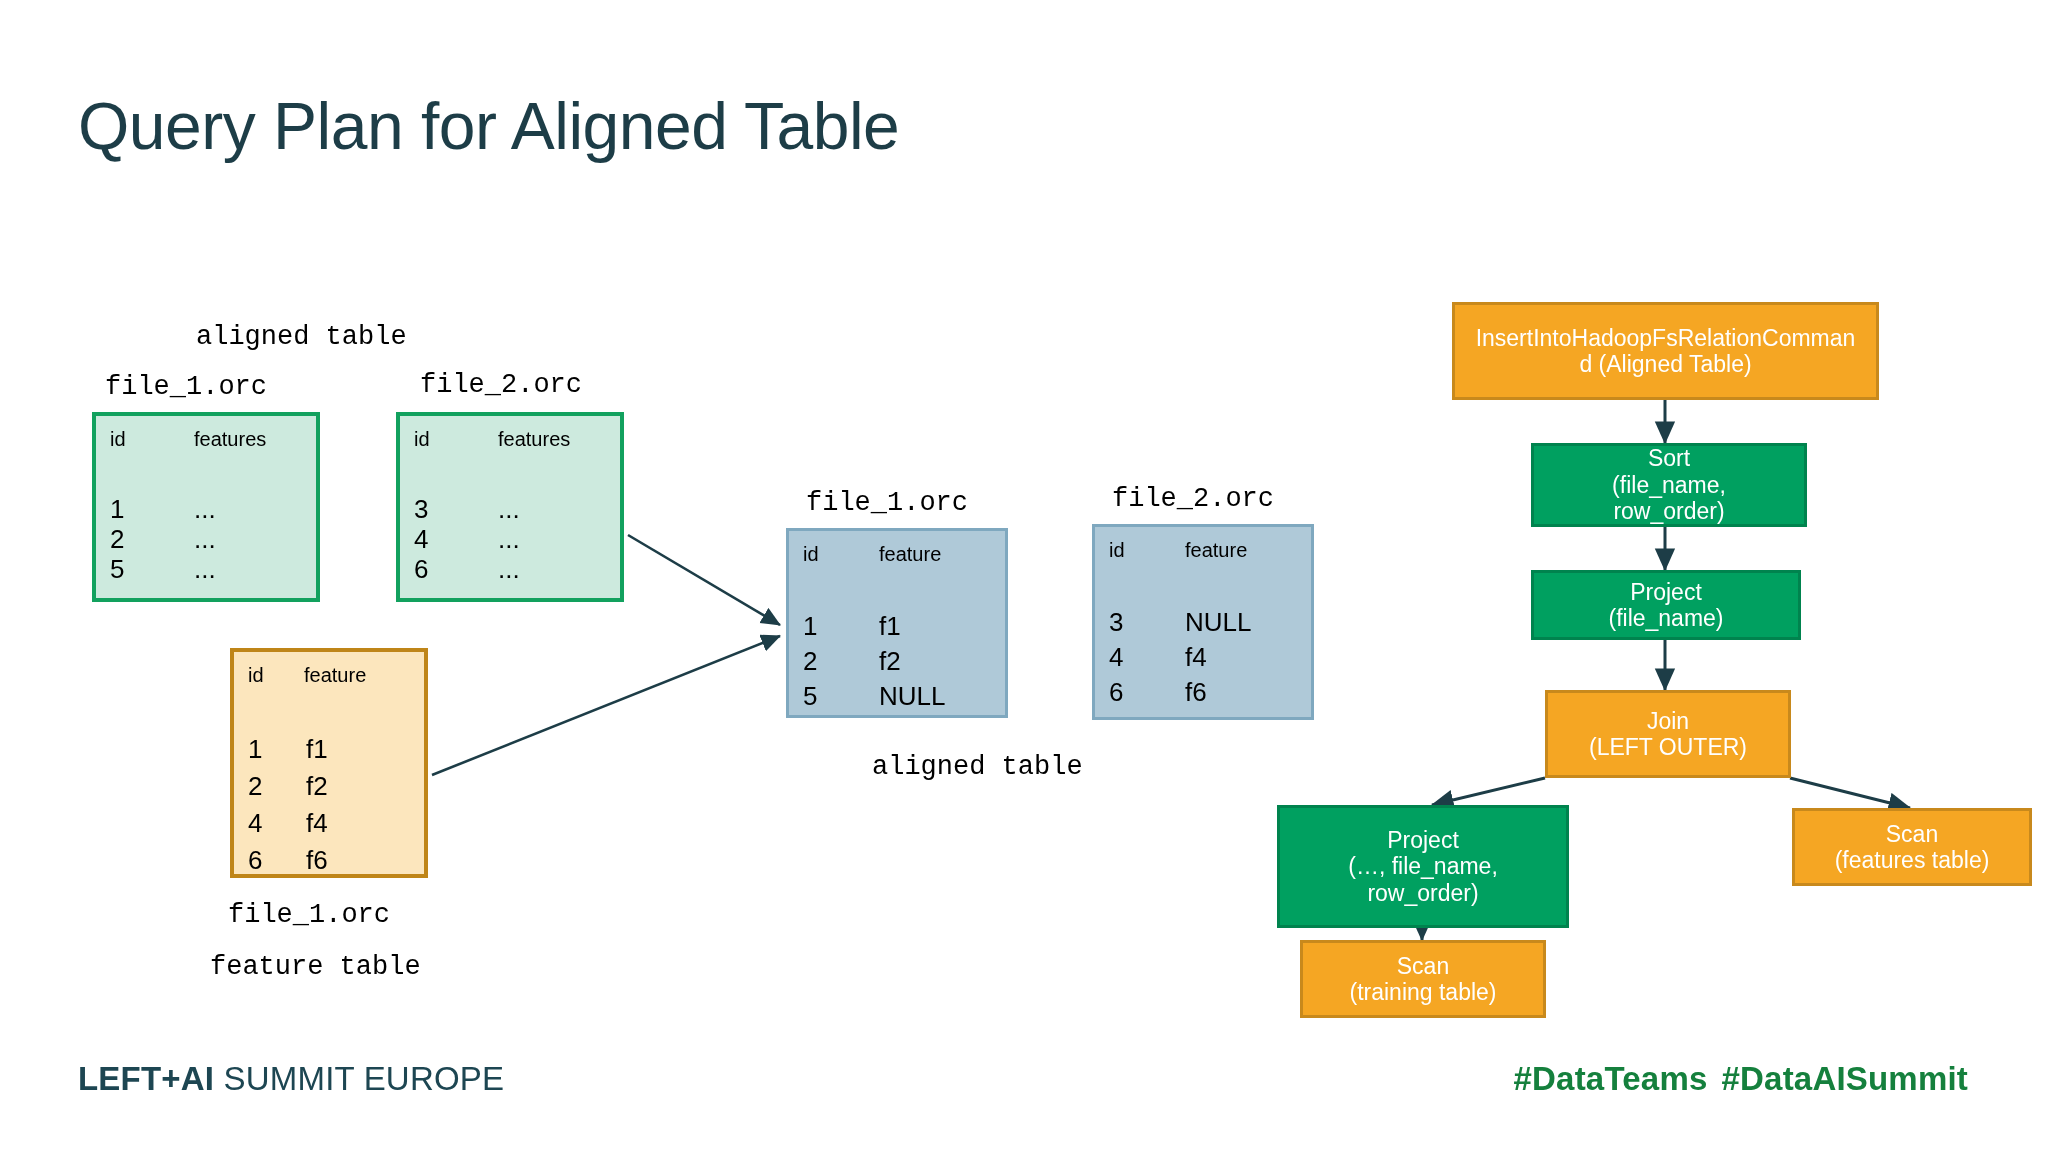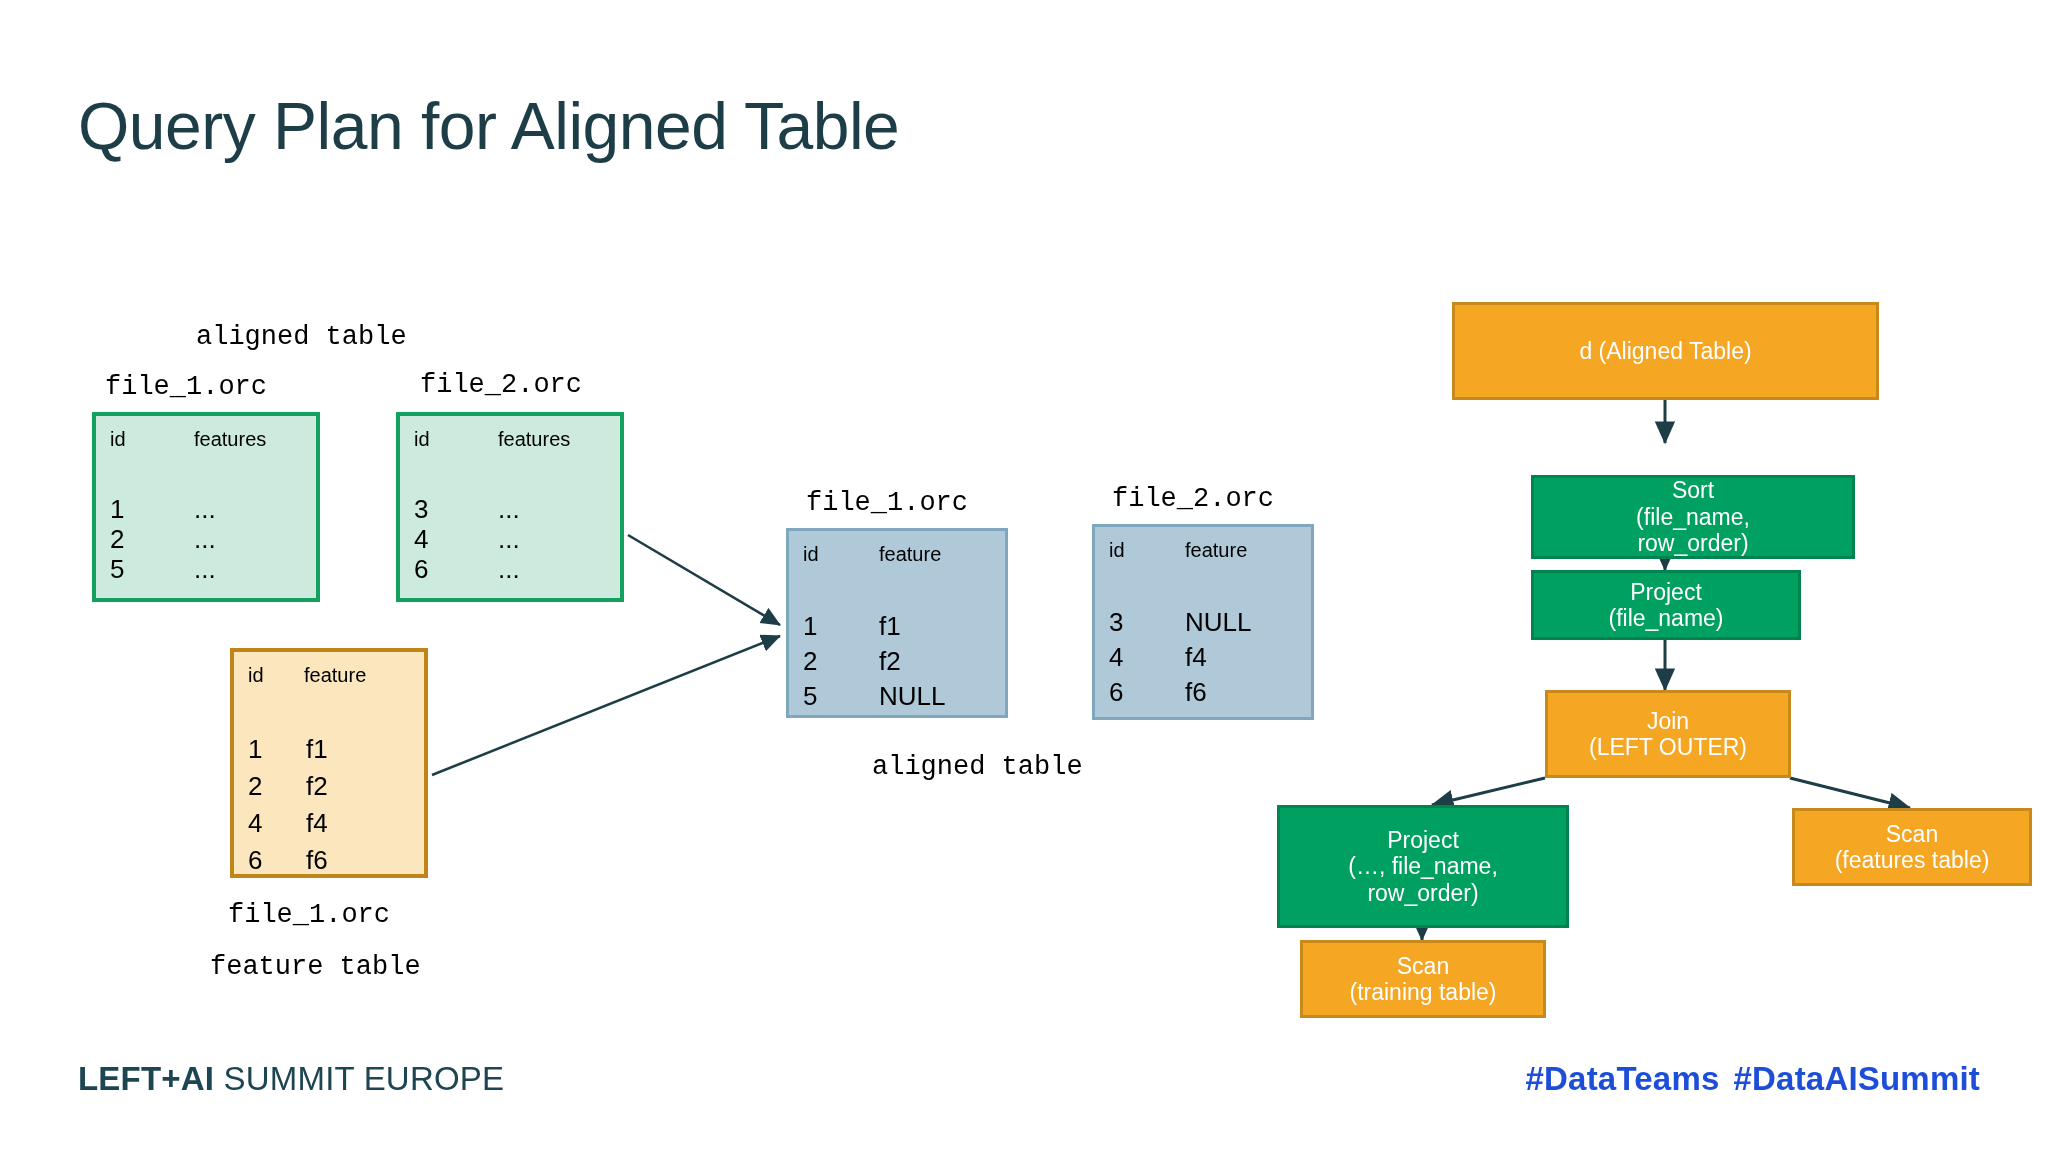--- a/index.html
+++ b/index.html
@@ -128,25 +128,25 @@
     left: 78px;
     top: 1060px;
     font-size: 33px;
     color: #1d4652;
     white-space: nowrap;
     letter-spacing: 0.2px;
   }
   .footer-left .b { font-weight: bold; }
   .footer-right {
     position: absolute;
-    right: 68px;
+    right: 80px;
     top: 1060px;
     font-size: 33px;
     font-weight: bold;
-    color: #1d4ed8;
+    color: #15803d;
     white-space: nowrap;
     letter-spacing: 0.2px;
     text-align: right;
   }
   .footer-right .gap { display: inline-block; width: 14px; }
 </style>
 </head>
 <body>
 
 <div class="slide-title">Query Plan for Aligned Table</div>
@@ -277,24 +277,25 @@
     </div>
     <div class="drow" style="height:35px;">
       <span class="cell-id">6</span>
       <span class="cell-val" style="left:90px;">f6</span>
     </div>
   </div>
 </div>
 <div class="mono-label" style="left:872px; top:752px;">aligned table</div>
 
 <div class="planbox orange" style="left:1452px; top:302px; width:427px; height:98px;">
+  <span class="ln">InsertIntoHadoopFsRelationComman</span>
   <span class="ln">d (Aligned Table)</span>
 </div>
 
-<div class="planbox green" style="left:1531px; top:443px; width:324px; height:84px;margin-top:32px;">
+<div class="planbox green" style="left:1531px; top:443px; width:276px; height:84px;">
   <span class="ln">Sort</span>
   <span class="ln">(file_name,</span>
   <span class="ln">row_order)</span>
 </div>
 
 <div class="planbox green" style="left:1531px; top:570px; width:270px; height:70px;">
   <span class="ln">Project</span>
   <span class="ln">(file_name)</span>
 </div>
 

